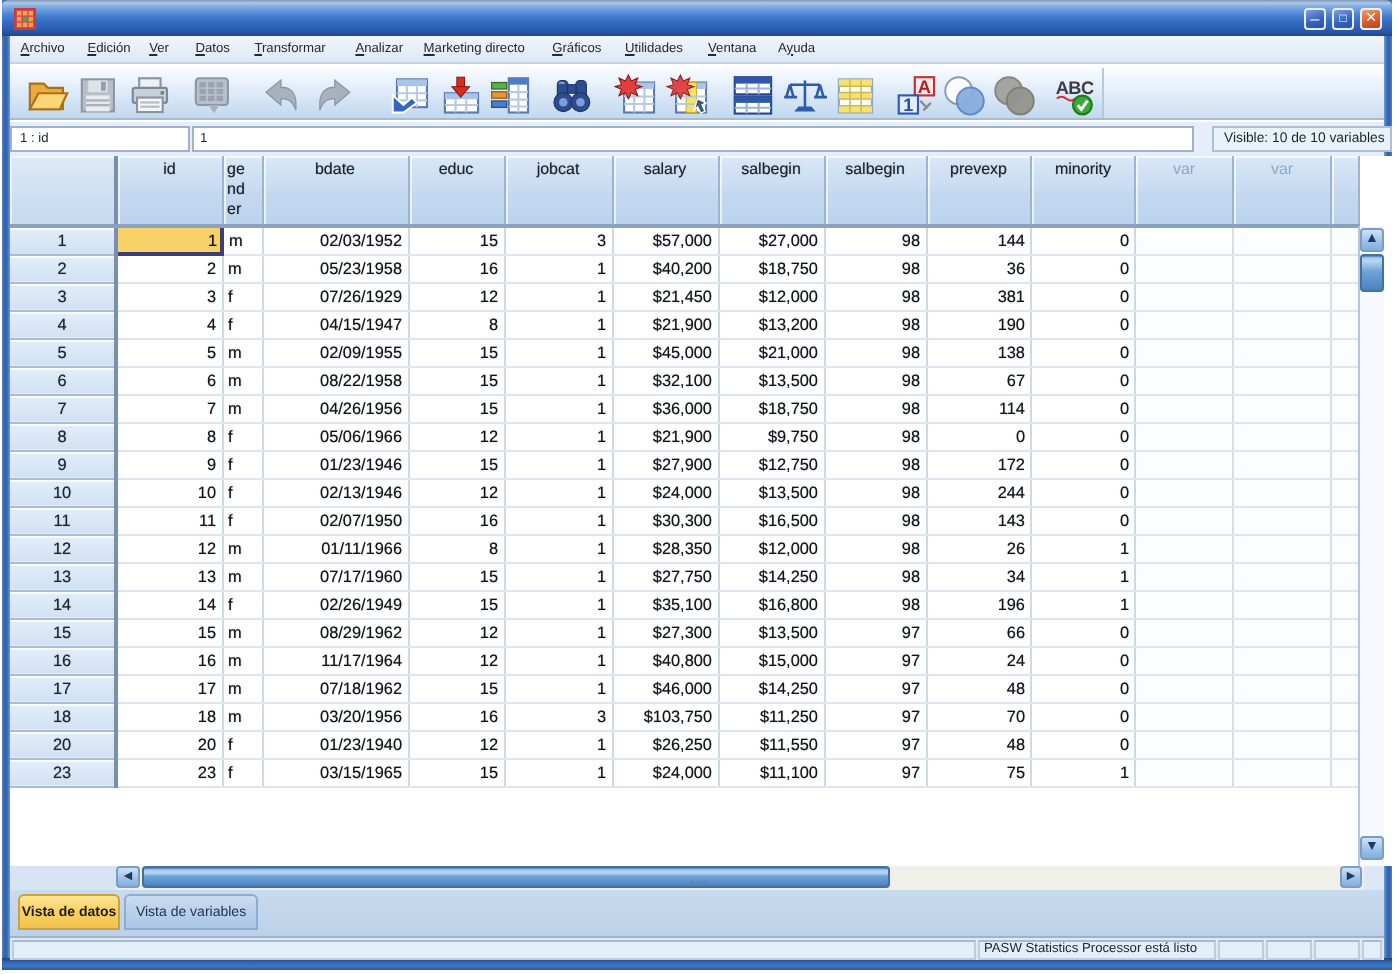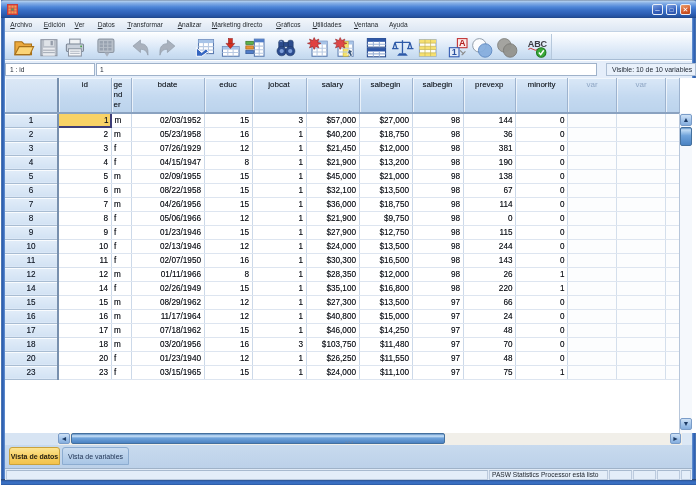--- a/index.html
+++ b/index.html
@@ -411,21 +411,21 @@
 <tr>
 <td class="rn">9</td>
 <td>9</td>
 <td class="g">f</td>
 <td>01/23/1946</td>
 <td>15</td>
 <td>1</td>
 <td>$27,900</td>
 <td>$12,750</td>
 <td>98</td>
-<td>115</td>
+<td>172</td>
 <td>0</td>
 <td class="v"></td>
             <td class="v"></td>
             <td class="v"></td>
 </tr>
 <tr>
 <td class="rn">10</td>
 <td>10</td>
 <td class="g">f</td>
 <td>02/13/1946</td>
@@ -466,30 +466,46 @@
 <td>$28,350</td>
 <td>$12,000</td>
 <td>98</td>
 <td>26</td>
 <td>1</td>
 <td class="v"></td>
             <td class="v"></td>
             <td class="v"></td>
 </tr>
 <tr>
+<td class="rn">13</td>
+<td>13</td>
+<td class="g">m</td>
+<td>07/17/1960</td>
+<td>15</td>
+<td>1</td>
+<td>$27,750</td>
+<td>$14,250</td>
+<td>98</td>
+<td>34</td>
+<td>1</td>
+<td class="v"></td>
+            <td class="v"></td>
+            <td class="v"></td>
+</tr>
+<tr>
 <td class="rn">14</td>
 <td>14</td>
 <td class="g">f</td>
 <td>02/26/1949</td>
 <td>15</td>
 <td>1</td>
 <td>$35,100</td>
 <td>$16,800</td>
 <td>98</td>
-<td>220</td>
+<td>196</td>
 <td>1</td>
 <td class="v"></td>
             <td class="v"></td>
             <td class="v"></td>
 </tr>
 <tr>
 <td class="rn">15</td>
 <td>15</td>
 <td class="g">m</td>
 <td>08/29/1962</td>
@@ -537,21 +553,21 @@
             <td class="v"></td>
 </tr>
 <tr>
 <td class="rn">18</td>
 <td>18</td>
 <td class="g">m</td>
 <td>03/20/1956</td>
 <td>16</td>
 <td>3</td>
 <td>$103,750</td>
-<td>$11,480</td>
+<td>$11,250</td>
 <td>97</td>
 <td>70</td>
 <td>0</td>
 <td class="v"></td>
             <td class="v"></td>
             <td class="v"></td>
 </tr>
 <tr>
 <td class="rn">20</td>
 <td>20</td>

